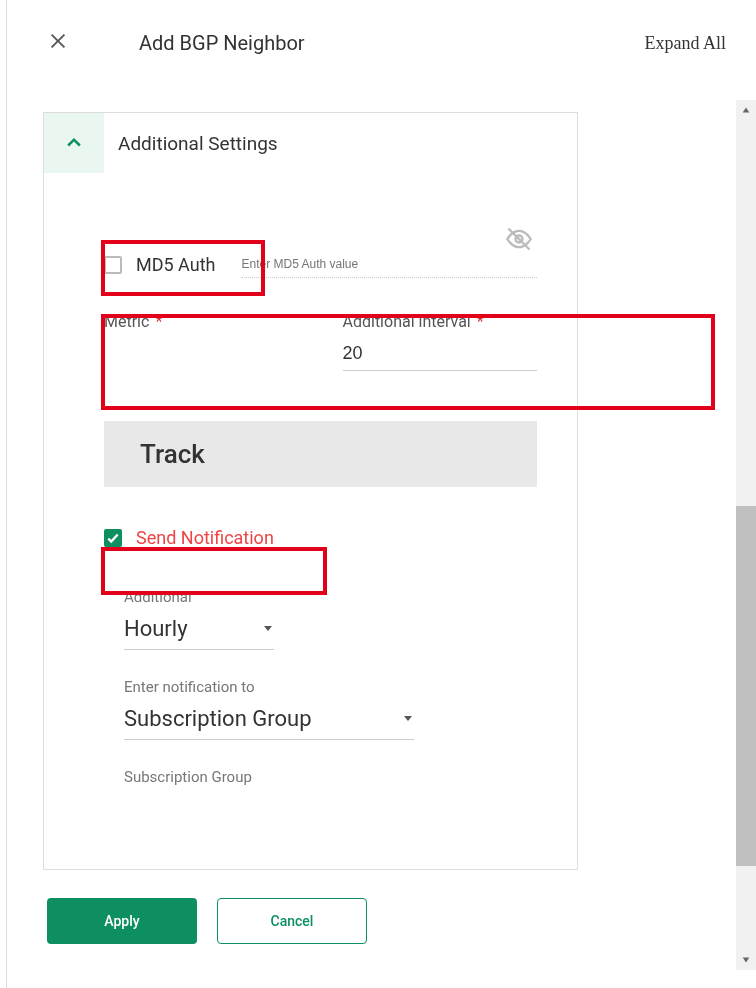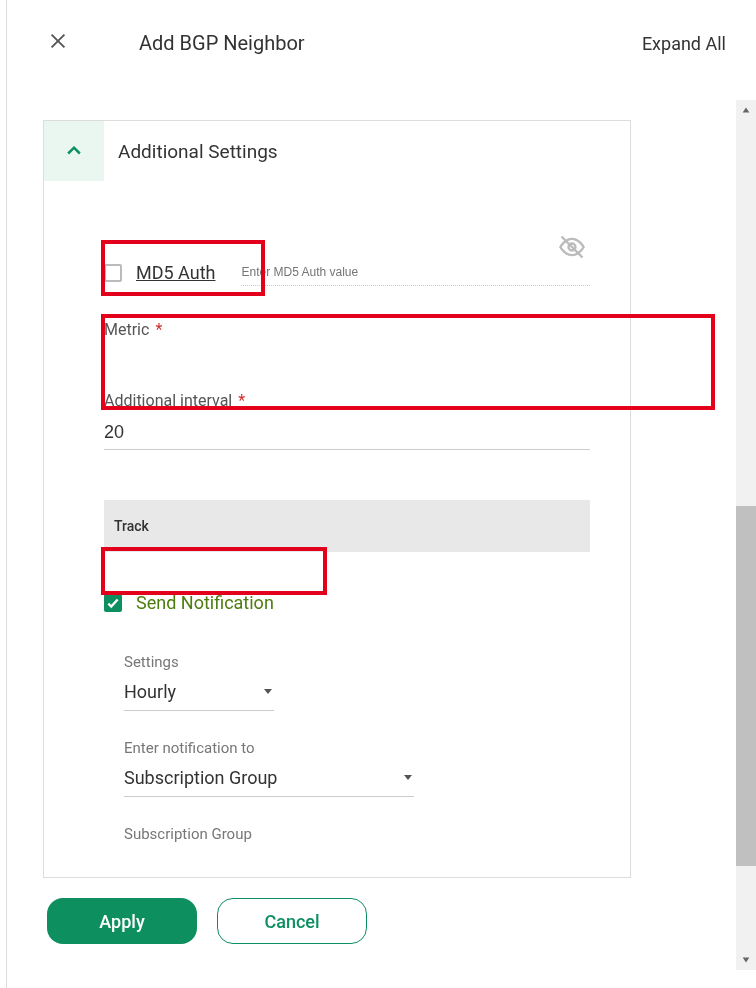--- a/index.html
+++ b/index.html
@@ -32,27 +32,28 @@
     font-size: 20px;
     font-weight: 400;
     color: #333;
     flex: 1;
     margin-left: 40px;
   }
   .expand-all {
     font-size: 18px;
     color: #333;
     cursor: pointer;
+    font-family: Liberation Serif, serif;
   }
 
   .scroll-area {
     position: absolute;
-    top: 120px;
+    top: 112px;
     left: 36px;
-    width: 588px;
+    width: 535px;
     height: 758px;
     border: 1px solid #ddd;
     overflow: hidden;
     background: #fff;
   }
 
   .section-header {
     display: flex;
     align-items: center;
     height: 60px;
@@ -84,21 +85,20 @@
   }
   .hl-md5 { left: 94px; top: 240px; width: 164px; height: 56px; }
   .hl-3fields { left: 94px; top: 314px; width: 614px; height: 96px; }
   .hl-send { left: 94px; top: 547px; width: 226px; height: 48px; }
 
   .md5-row {
     display: flex;
     align-items: center;
     margin-top: 38px;
     margin-bottom: 34px;
-    text-decoration: underline;
   }
   .checkbox {
     width: 18px; height: 18px;
     border: 2px solid #bbb;
     border-radius: 2px;
     margin-right: 14px;
     display: inline-flex;
     align-items: center;
     justify-content: center;
     cursor: pointer;
@@ -129,21 +129,20 @@
     top: -26px;
     cursor: pointer;
   }
   .eye-icon svg { width: 28px; height: 28px; }
 
   .fields-row {
     display: flex;
     gap: 44px;
     margin-top: 8px;
     margin-bottom: 50px;
-    flex-direction: column;
   }
   .field { flex: 1; }
   .field-label {
     font-size: 16px;
     color: #555;
     margin-bottom: 8px;
   }
   .req { color: #d32f2f; margin-left: 6px; }
   .field-input {
     width: 100%;
@@ -151,58 +150,58 @@
     border-bottom: 1px solid #ccc;
     font-size: 18px;
     padding: 4px 0 6px 0;
     outline: none;
     color: #333;
   }
 
   .track-bar {
     background: #e8e8e8;
     color: #333;
-    font-size: 14px;
+    font-size: 26px;
     font-weight: 500;
-    padding: 18px 10px;
+    padding: 18px 36px;
     margin: 10px 0 40px 0;
   }
 
   .send-row {
     display: flex;
     align-items: center;
     margin-bottom: 40px;
   }
-  .send-label { font-size: 18px; color: #4d7c0f; }
+  .send-label { font-size: 18px; color: #ef4444; }
 
   .sub-block { margin-left: 20px; margin-bottom: 28px; }
   .sub-label { font-size: 15px; color: #777; margin-bottom: 8px; }
   .dropdown {
     display: flex;
     align-items: center;
     justify-content: space-between;
     border-bottom: 1px solid #ccc;
     padding: 2px 0 8px 0;
     cursor: pointer;
   }
-  .dropdown .val { font-size: 18px; color: #333; }
+  .dropdown .val { font-size: 22px; color: #333; }
   .dropdown .arrow svg { width: 12px; height: 12px; }
 
   .footer {
     position: absolute;
     left: 40px;
     bottom: 44px;
     display: flex;
     gap: 20px;
   }
   .btn {
     width: 150px;
     height: 46px;
-    border-radius: 16px;
-    font-size: 18px;
+    border-radius: 4px;
+    font-size: 14px;
     font-weight: 500;
     display: flex;
     align-items: center;
     justify-content: center;
     cursor: pointer;
   }
   .btn-primary { background: #0d8f60; color: #fff; border: none; }
   .btn-secondary { background: #fff; color: #0d8f60; border: 1px solid #0d8f60; }
 
   .scrollbar-track {
@@ -298,21 +297,21 @@
       <div class="send-row">
         <div class="checkbox checked">
           <svg viewBox="0 0 24 24" fill="none" stroke="#fff" stroke-width="4">
             <polyline points="4 13 9 18 20 6"></polyline>
           </svg>
         </div>
         <div class="send-label">Send Notification</div>
       </div>
 
       <div class="sub-block" style="width:150px;">
-        <div class="sub-label">Settings</div>
+        <div class="sub-label">Additional</div>
         <div class="dropdown">
           <span class="val">Hourly</span>
           <span class="arrow">
             <svg viewBox="0 0 24 24" fill="#555">
                 <polygon points="4 8 20 8 12 18"></polygon>
               </svg>
           </span>
         </div>
       </div>
 

